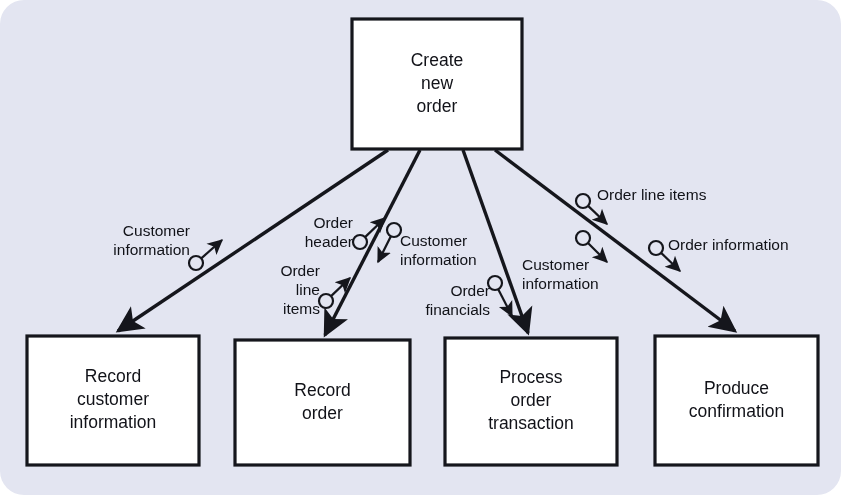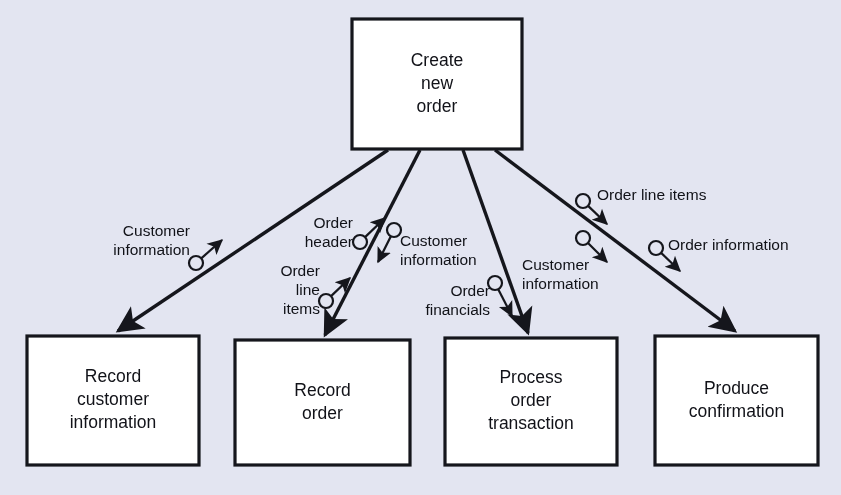--- a/index.html
+++ b/index.html
@@ -8,20 +8,21 @@
     padding: 0;
     background: #ffffff;
   }
   #canvas {
     position: relative;
     width: 841px;
     height: 495px;
     background: #e3e5f1;
     overflow: hidden;
     font-family: "Liberation Sans", sans-serif;
+    border-radius: 24px;
   }
   #diagram-svg {
     position: absolute;
     left: 0;
     top: 0;
     width: 841px;
     height: 495px;
   }
   .module-box {
     fill: #ffffff;

